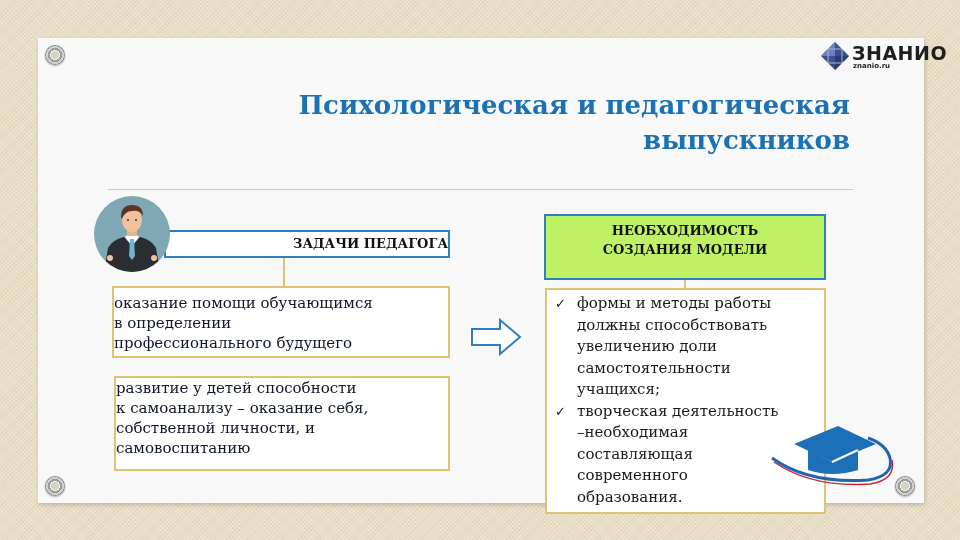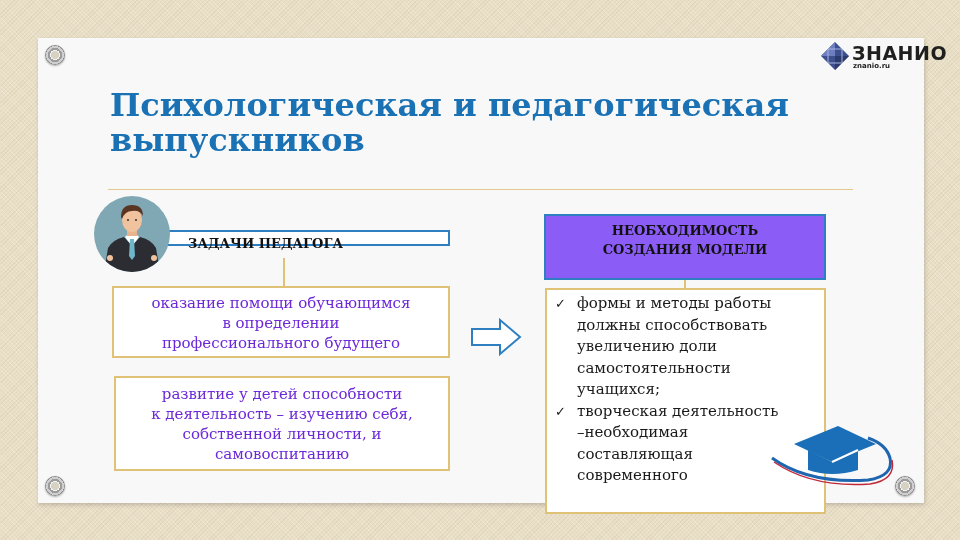--- a/index.html
+++ b/index.html
@@ -23,25 +23,25 @@
       position: absolute;
       width: 20px; height: 20px;
       border-radius: 50%;
       background: radial-gradient(circle at 50% 50%, #d8d2c2 0 4px, #f2f2f2 4px 5px, #9c9c9c 5px 7px, #cfcfcf 7px 9px, #8a8a8a 9px 10px);
       box-shadow: 0 1px 2px rgba(0,0,0,0.3);
     }
     .title {
       position: absolute;
       left: 110px; top: 88px;
       width: 740px;
-      text-align: left;
+      text-align: right;
       color: #1a72b4;
       font-family: "DejaVu Serif", serif;
       font-weight: bold;
-      font-size: 32px;
+      font-size: 26px;
       line-height: 35px;
     }
     .title-rule {
       position: absolute;
       left: 108px; top: 189px;
       width: 745px; height: 1px;
       background: #e3c98e;
     }
     .logo {
       position: absolute;
@@ -69,57 +69,57 @@
       position: absolute;
       left: 94px; top: 196px;
       width: 76px; height: 76px;
       border-radius: 50%;
       background: #7fa7b4;
       overflow: hidden;
     }
     .tasks-header {
       position: absolute;
       left: 164px; top: 230px;
-      width: 286px; height: 16px;
+      width: 286px; height: 28px;
       background: #fff;
       border: 2px solid #2d7fc1;
       font-family: "DejaVu Serif", serif;
       font-weight: bold;
       font-size: 13px;
       color: #111;
       padding-left: 22px;
       line-height: 24px;
+      text-align: right;
     }
     .connector {
       position: absolute;
       width: 2px;
       background: #e0c276;
     }
     .box {
       position: absolute;
       background: #fff;
       border: 2px solid #e0c276;
       font-family: "DejaVu Serif", serif;
       font-size: 15px;
       line-height: 20px;
-      color: #6d28d9;
-      text-align: center;
+      color: #0f172a;
     }
     .box1 { left: 112px; top: 286px; width: 338px; height: 72px; padding-top: 5px; }
-    .box2 { left: 114px; top: 376px; width: 336px; height: 95px; padding-top: 6px; }
+    .box2 { left: 114px; top: 376px; width: 336px; height: 95px; }
     .arrow {
       position: absolute;
       left: 470px; top: 318px;
       width: 52px; height: 38px;
     }
     .need-header {
       position: absolute;
       left: 544px; top: 214px;
       width: 282px; height: 66px;
-      background: #8b5cf6;
+      background: #bef264;
       border: 2px solid #2d7fc1;
       font-family: "DejaVu Serif", serif;
       font-weight: bold;
       font-size: 13px;
       line-height: 19px;
       color: #111;
       text-align: center;
       padding-top: 5px;
     }
     .list-box {
@@ -201,21 +201,21 @@
 <div class="connector" style="left:283px; top:258px; height:28px;"></div>
 
 <div class="box box1">
   <div>оказание помощи обучающимся</div>
   <div>в определении</div>
   <div>профессионального будущего</div>
 </div>
 
 <div class="box box2">
   <div>развитие у детей способности</div>
-  <div>к деятельность – изучению себя,</div>
+  <div>к самоанализу – оказание себя,</div>
   <div>собственной личности, и</div>
   <div>самовоспитанию</div>
 </div>
 
 <svg class="arrow" viewBox="0 0 52 38">
   <polygon points="2,11 30,11 30,2 50,19 30,36 30,27 2,27" fill="#ffffff" stroke="#2d7fc1" stroke-width="2"></polygon>
 </svg>
 
 <div class="need-header">
   <div>НЕОБХОДИМОСТЬ</div>
@@ -232,20 +232,21 @@
     <div>увеличению доли</div>
     <div>самостоятельности</div>
     <div>учащихся;</div>
   </div>
   <div class="list-item">
     <span class="check">✓</span>
     <div>творческая деятельность</div>
     <div>–необходимая</div>
     <div>составляющая</div>
     <div>современного</div>
+    <div>образования.</div>
   </div>
 </div>
 
 <svg class="cap" viewBox="0 0 130 72">
   <path d="M4,40 Q40,66 100,62 Q126,58 122,40 Q118,26 100,20" fill="none" stroke="#1f66b0" stroke-width="3"></path>
   <path d="M6,44 Q44,70 102,66 Q128,62 124,42" fill="none" stroke="#c0283a" stroke-width="1.5"></path>
   <polygon points="26,26 70,8 108,26 64,44" fill="#1a6fb8"></polygon>
   <path d="M40,32 L40,52 Q64,60 90,52 L90,32 L64,44 Z" fill="#1a6fb8"></path>
   <line x1="64" y1="44" x2="90" y2="32" stroke="#ffffff" stroke-width="2"></line>
 </svg>

